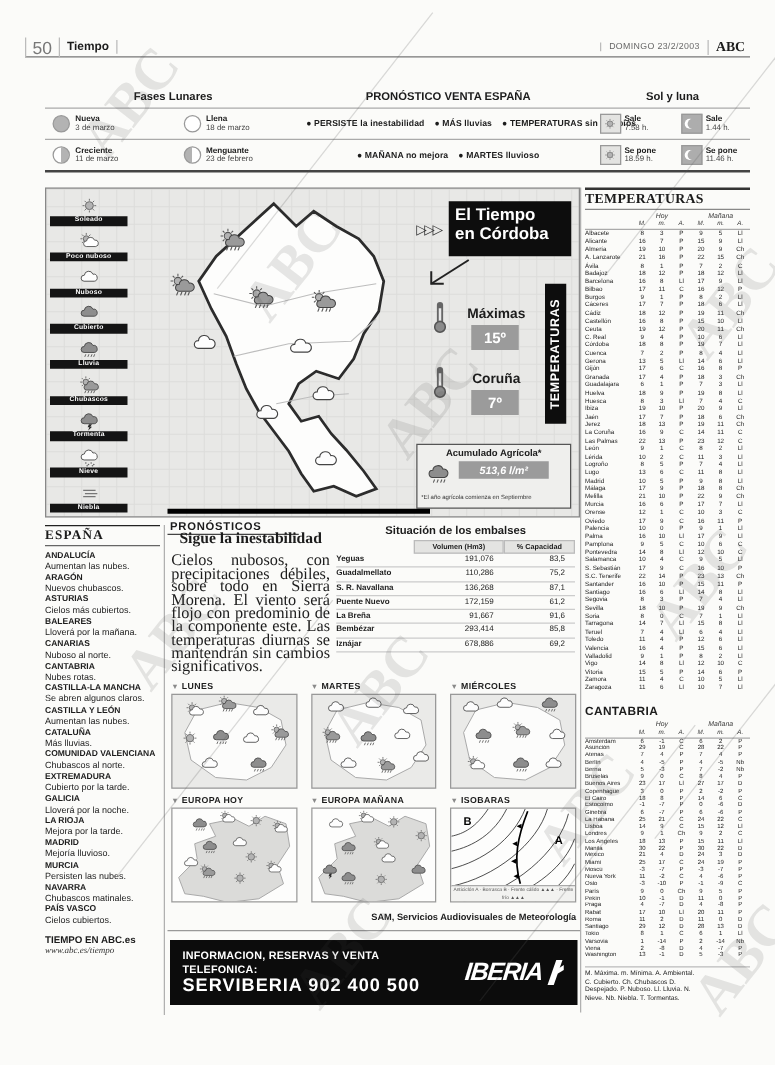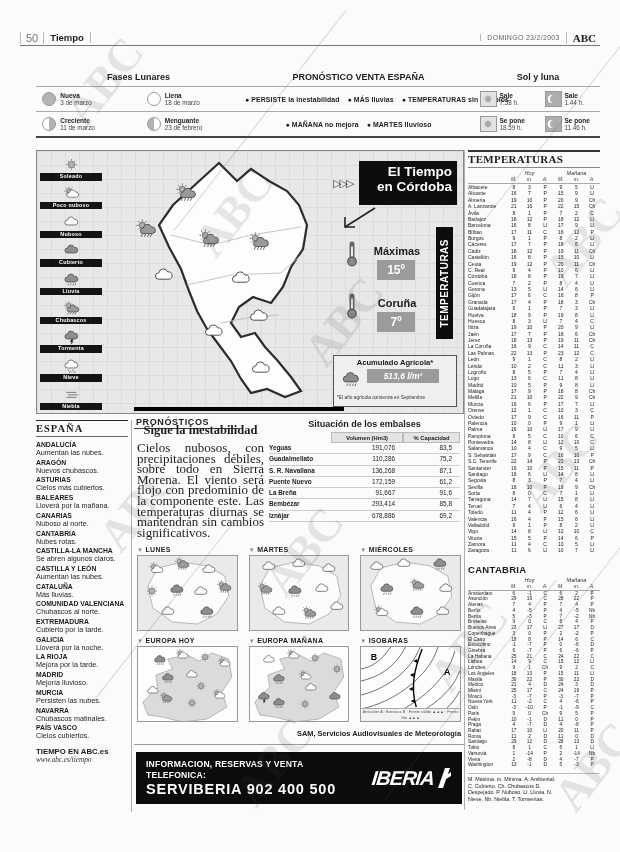--- a/index.html
+++ b/index.html
@@ -1,19 +1,19 @@
 <!DOCTYPE html>
 <html><head>
 <meta charset="utf-8">
 <style>
 html,body{margin:0;padding:0}
 body{width:620px;height:852px;position:relative;background:#fbfbf9;font-family:"Liberation Sans",sans-serif;color:#1c1c1c;overflow:hidden}
 
 #hdr{position:absolute;left:20px;top:30px;width:580px;height:15px;border-bottom:1px solid #777;display:flex;align-items:center}
-#hdr .pnum{font-size:11px;color:#777;padding:0 5px;border-left:1px solid #bbb;border-right:1px solid #bbb}
+#hdr .pnum{font-size:14px;color:#777;padding:0 5px;border-left:1px solid #bbb;border-right:1px solid #bbb}
 #hdr .sect{font-size:9.5px;font-weight:bold;padding:0 6px;border-right:1px solid #bbb}
 #hdr .date{margin-left:auto;font-size:7px;color:#666;padding:0 6px;border-left:1px solid #bbb;letter-spacing:.3px}
 #hdr .brand{font-family:"Liberation Serif",serif;font-weight:bold;font-size:11px;padding:0 4px 0 6px;border-left:1px solid #bbb}
 
 #band{position:absolute;left:36px;top:72px;width:564px}
 .band-titles{display:grid;grid-template-columns:205px 235px 124px;font-weight:bold;font-size:9px;text-align:center;padding-bottom:4px}
 .band-row{display:grid;grid-template-columns:205px 235px 124px;border-top:1px solid #aaa;padding:3px 0;align-items:center;min-height:18px}
 .band-bot{border-top:2px solid #444}
 .pair{display:flex;gap:4px;justify-content:space-around}
 .phase{display:flex;align-items:center;gap:4px;width:88px}
@@ -32,21 +32,21 @@
 
 #mapbox{position:absolute;left:36px;top:150px;width:426px;height:262px;background:#e8e8e6;border:1px solid #888;
 background-image:linear-gradient(#dcdcda 1px,transparent 1px),linear-gradient(90deg,#dcdcda 1px,transparent 1px);background-size:14px 14px}
 #legend{position:absolute;left:3px;top:1px;width:62px}
 .leg-item{height:28.7px;display:flex;flex-direction:column;align-items:center;justify-content:flex-end}
 .leg-label{background:#141414;color:#fff;font-size:5.4px;line-height:7.5px;width:100%;text-align:center;font-weight:bold;letter-spacing:.2px}
 #cordoba{position:absolute;left:64px;top:4px;width:236px;height:250px}
 #cordoba .mapicon,.minimap .mapicon{position:absolute;transform:translate(-50%,-50%)}
 #cbanner{position:absolute;left:296px;top:10px;width:124px;height:44px;display:flex;align-items:stretch}
 #cbanner .tri{color:#333;font-size:11px;letter-spacing:-2px;align-self:center;width:26px}
-#cbanner .cb-black{background:#0d0d0d;color:#fff;flex:1;text-align:right;padding:3px 5px;font-weight:bold;font-size:13.5px;line-height:15px;font-family:"Liberation Sans",sans-serif}
+#cbanner .cb-black{background:#0d0d0d;color:#fff;flex:1;padding:3px 5px;font-weight:bold;font-size:13.5px;line-height:15px;font-family:"Liberation Sans",sans-serif}
 #carrow{position:absolute;left:300px;top:54px}
 .mmlabel{position:absolute;left:318px;width:84px;text-align:center;font-weight:bold;font-size:11px}
 .mmval{position:absolute;left:340px;width:38px;height:20px;background:#9b9b9b;color:#fff;font-weight:bold;font-size:12px;text-align:center;line-height:20px}
 .thermo{position:absolute;left:300px}
 #sidebar-temp{position:absolute;left:399px;top:76px;width:17px;height:112px;background:#0d0d0d;display:flex;align-items:center;justify-content:center}
 #sidebar-temp span{writing-mode:vertical-rl;transform:rotate(180deg);color:#fff;font-weight:bold;font-size:10px;letter-spacing:.5px}
 #acum{position:absolute;left:296px;top:204px;width:124px;height:52px;border:1px solid #555;background:#efefed;padding:2px 3px;box-sizing:border-box}
 #acum .at{font-weight:bold;font-size:7.6px;text-align:center}
 #acum .arow{display:flex;gap:6px;margin-top:2px;padding-left:4px}
 #acum .aval{background:#9b9b9b;color:#fff;font-weight:bold;font-style:italic;font-size:8.5px;width:72px;height:14px;text-align:center;line-height:14px}

